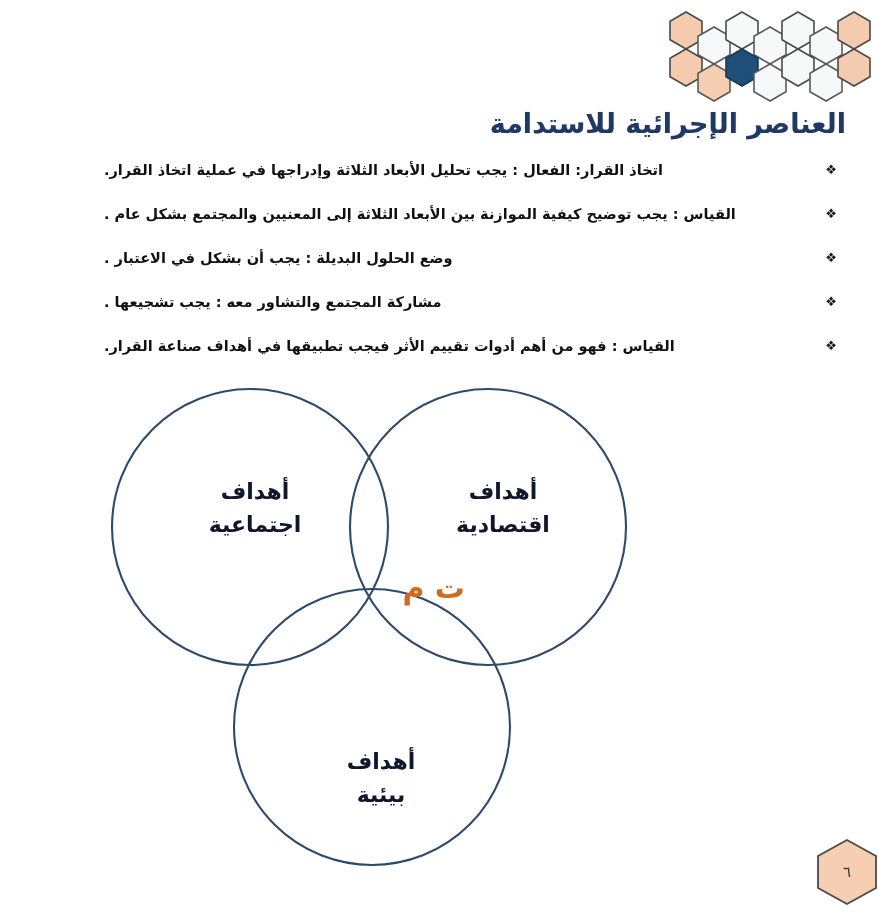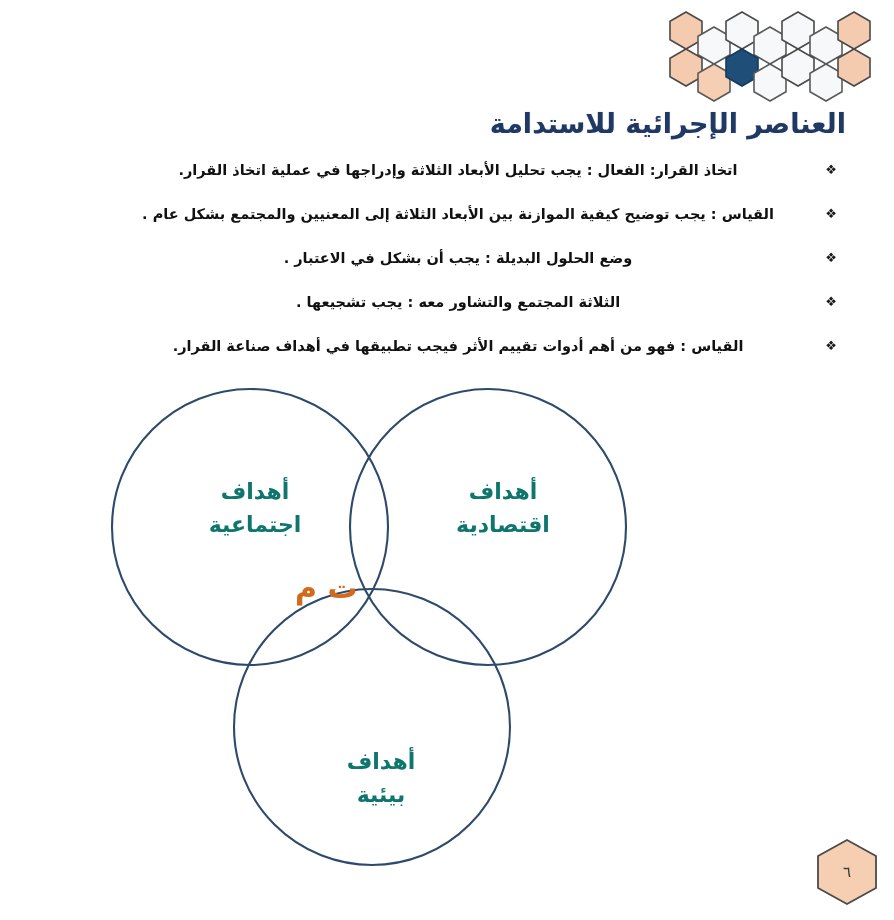--- a/index.html
+++ b/index.html
@@ -65,21 +65,21 @@
     width: 26px;
     text-align: center;
     font-size: 13px;
     line-height: 20px;
     color: #1a1a1a;
     font-family: "DejaVu Sans", sans-serif;
     user-select: none;
   }
   .bullet-text {
     flex: 1 1 auto;
-    text-align: center;
+    text-align: left;
     direction: rtl;
     font-family: "DejaVu Sans", "Liberation Sans", sans-serif;
     font-size: 14.5px;
     font-weight: bold;
     color: #111111;
     line-height: 21px;
     padding-right: 6px;
   }
 
   
@@ -90,34 +90,34 @@
     width: 540px;
     height: 530px;
   }
   .venn-label {
     position: absolute;
     direction: rtl;
     text-align: center;
     font-family: "DejaVu Sans", "Liberation Sans", sans-serif;
     font-size: 22px;
     font-weight: bold;
-    color: #0f766e;
+    color: #0f172a;
     line-height: 33px;
     white-space: pre-line;
     pointer-events: none;
   }
   #venn-label-social  { left: 60px;  top: 100px; width: 170px; }
   #venn-label-economic{ left: 308px; top: 100px; width: 170px; }
   #venn-label-environ { left: 186px; top: 370px; width: 170px; }
   #venn-label-center {
     position: absolute;
     left: 185px;
     top: 195px;
     width: 170px;
-    text-align: left;
+    text-align: right;
     direction: rtl;
     font-family: "DejaVu Sans", "Liberation Sans", sans-serif;
     font-size: 30px;
     font-weight: bold;
     color: #D2691E;
     letter-spacing: 3px;
     pointer-events: none;
   }
 
   
@@ -184,21 +184,21 @@
     <div class="bullet-row">
       <span class="bullet-marker">❖</span>
       <span class="bullet-text">القياس : يجب توضيح كيفية الموازنة بين الأبعاد الثلاثة إلى المعنيين والمجتمع بشكل عام .</span>
     </div>
     <div class="bullet-row">
       <span class="bullet-marker">❖</span>
       <span class="bullet-text">وضع الحلول البديلة : يجب أن بشكل في الاعتبار .</span>
     </div>
     <div class="bullet-row">
       <span class="bullet-marker">❖</span>
-      <span class="bullet-text">الثلاثة المجتمع والتشاور معه  :   يجب تشجيعها .</span>
+      <span class="bullet-text">مشاركة المجتمع والتشاور معه  :   يجب تشجيعها .</span>
     </div>
     <div class="bullet-row">
       <span class="bullet-marker">❖</span>
       <span class="bullet-text">القياس : فهو من أهم أدوات تقييم الأثر فيجب تطبيقها في أهداف صناعة القرار.</span>
     </div>
   </div>
 
   <div id="venn">
     <svg width="540" height="530" viewBox="0 0 540 530" xmlns="http://www.w3.org/2000/svg">
       <circle cx="140" cy="152" r="138" fill="none" stroke="#2E4A6B" stroke-width="2.1"></circle>

